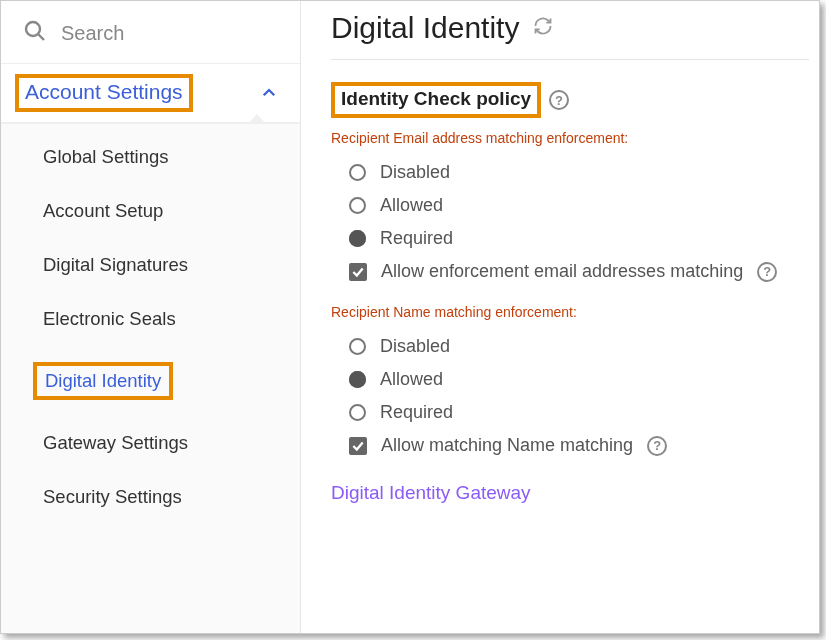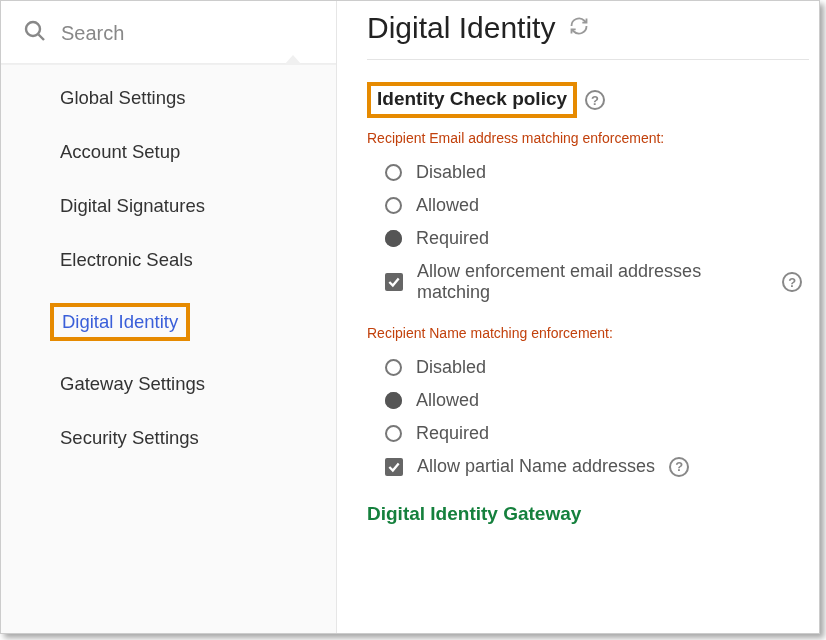--- a/index.html
+++ b/index.html
@@ -14,21 +14,21 @@
   }
   .container {
     display: flex;
     width: 820px;
     height: 634px;
     border: 1px solid #ccc;
     box-shadow: 4px 4px 6px rgba(0,0,0,0.35);
     background: #fff;
   }
   .sidebar {
-    width: 336px;
+    width: 300px;
     border-right: 1px solid #e6e6e6;
     display: flex;
     flex-direction: column;
   }
   .search-row {
     display: flex;
     align-items: center;
     padding: 18px 18px 16px 22px;
     gap: 14px;
     border-bottom: 1px solid #eee;
@@ -60,21 +60,21 @@
     font-size: 21px;
     font-weight: 400;
   }
   .chevron {
     color: #3a5fd9;
     display: flex;
     margin-right: 8px;
   }
   .nav-list {
     list-style: none;
-    padding: 6px 0 0 17px;
+    padding: 6px 0 0 0;
     background: #fafafa;
     flex: 1;
     border-top: 1px solid #f0f0f0;
     position: relative;
   }
   .nav-list::before {
     content: "";
     position: absolute;
     top: -10px;
     right: 34px;
@@ -173,42 +173,52 @@
     background: #666;
     border-radius: 2px;
     display: inline-flex;
     align-items: center;
     justify-content: center;
     flex-shrink: 0;
   }
   .checkbox svg { display: block; }
   .gateway-title {
     font-size: 19px;
-    font-weight: 700;
-    color: #15803d;
+    font-weight: 400;
+    color: #8b5cf6;
     margin-top: 20px;
   }
   .group { margin-bottom: 16px; }
 </style>
 </head>
 <body>
 
 <div class="container">
 
   <aside class="sidebar">
     <div class="search-row">
       <span>
         <svg width="24" height="24" viewBox="0 0 24 24" fill="none" stroke="#888" stroke-width="2.4">
           <circle cx="10" cy="10" r="7"></circle>
           <line x1="15.5" y1="15.5" x2="21" y2="21"></line>
         </svg>
       </span>
       <input class="search-input" type="text" placeholder="Search" style="">
     </div>
 
+    <div class="section-header-wrap">
+      <span class="highlight-box">
+        <span class="section-title">Account Settings</span>
+      </span>
+      <span class="chevron">
+        <svg width="18" height="18" viewBox="0 0 24 24" fill="none" stroke="#3a5fd9" stroke-width="3">
+          <polyline points="5 15 12 8 19 15"></polyline>
+        </svg>
+      </span>
+    </div>
 
     <ul class="nav-list">
       <li class="nav-item">
         <span class="nav-label">Global Settings</span>
       </li>
       <li class="nav-item">
         <span class="nav-label">Account Setup</span>
       </li>
       <li class="nav-item">
         <span class="nav-label">Digital Signatures</span>
@@ -293,21 +303,21 @@
           <span class="radio"></span>
           <span>Required</span>
         </div>
 
         <div class="check-row">
           <span class="checkbox">
             <svg width="14" height="14" viewBox="0 0 24 24" fill="none" stroke="#fff" stroke-width="4">
               <polyline points="4 12 10 18 20 6"></polyline>
             </svg>
           </span>
-          <span>Allow partial Name addresses</span>
+          <span>Allow matching Name matching</span>
           <span class="help-icon">?</span>
         </div>
       </div>
 
       <div class="gateway-title">Digital Identity Gateway</div>
     </div>
   </main>
 
 </div>
 

